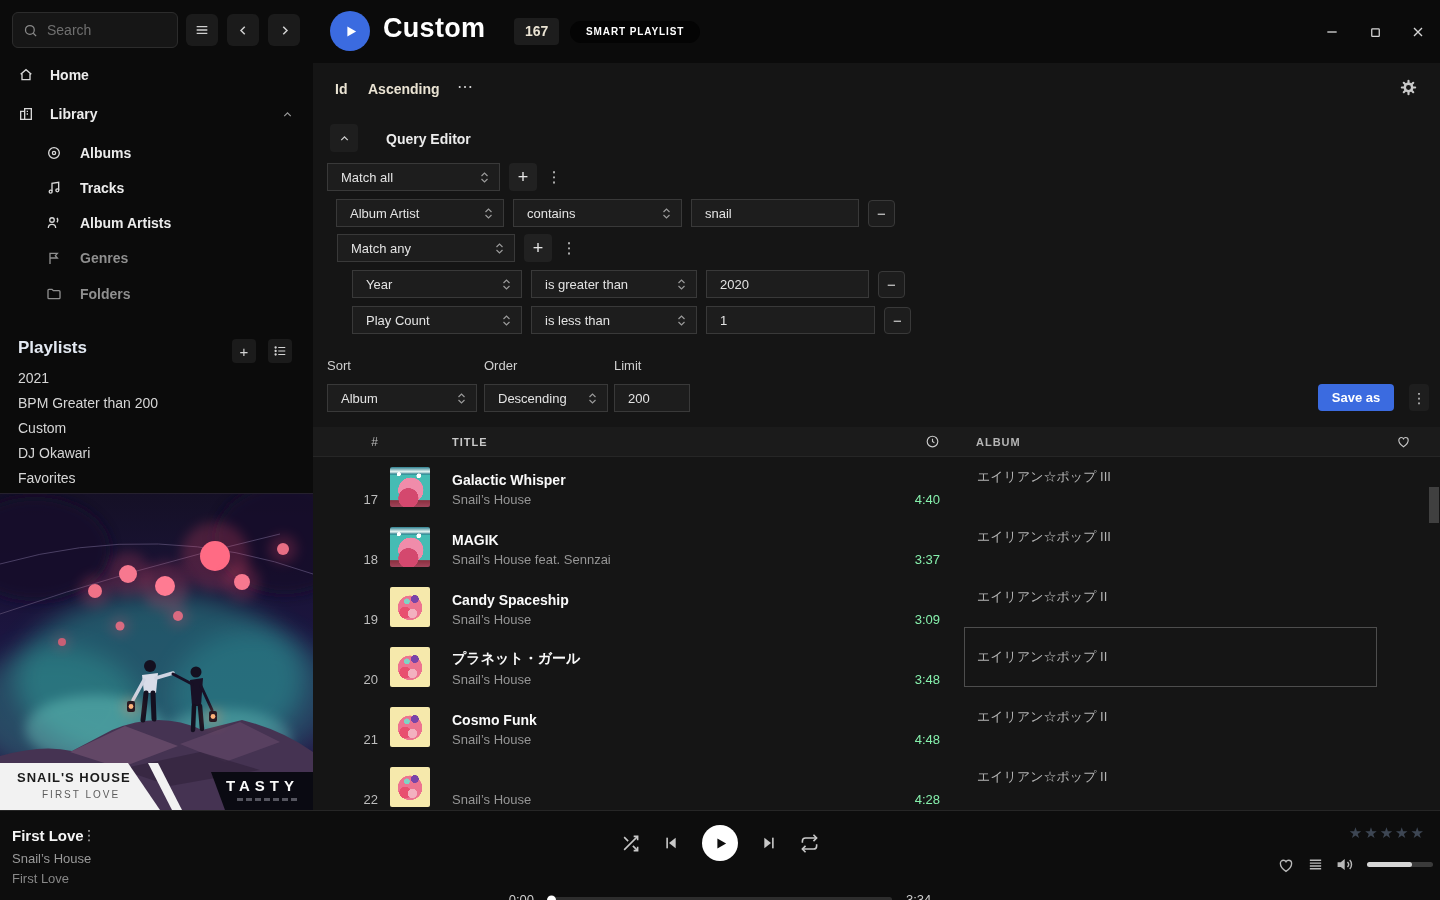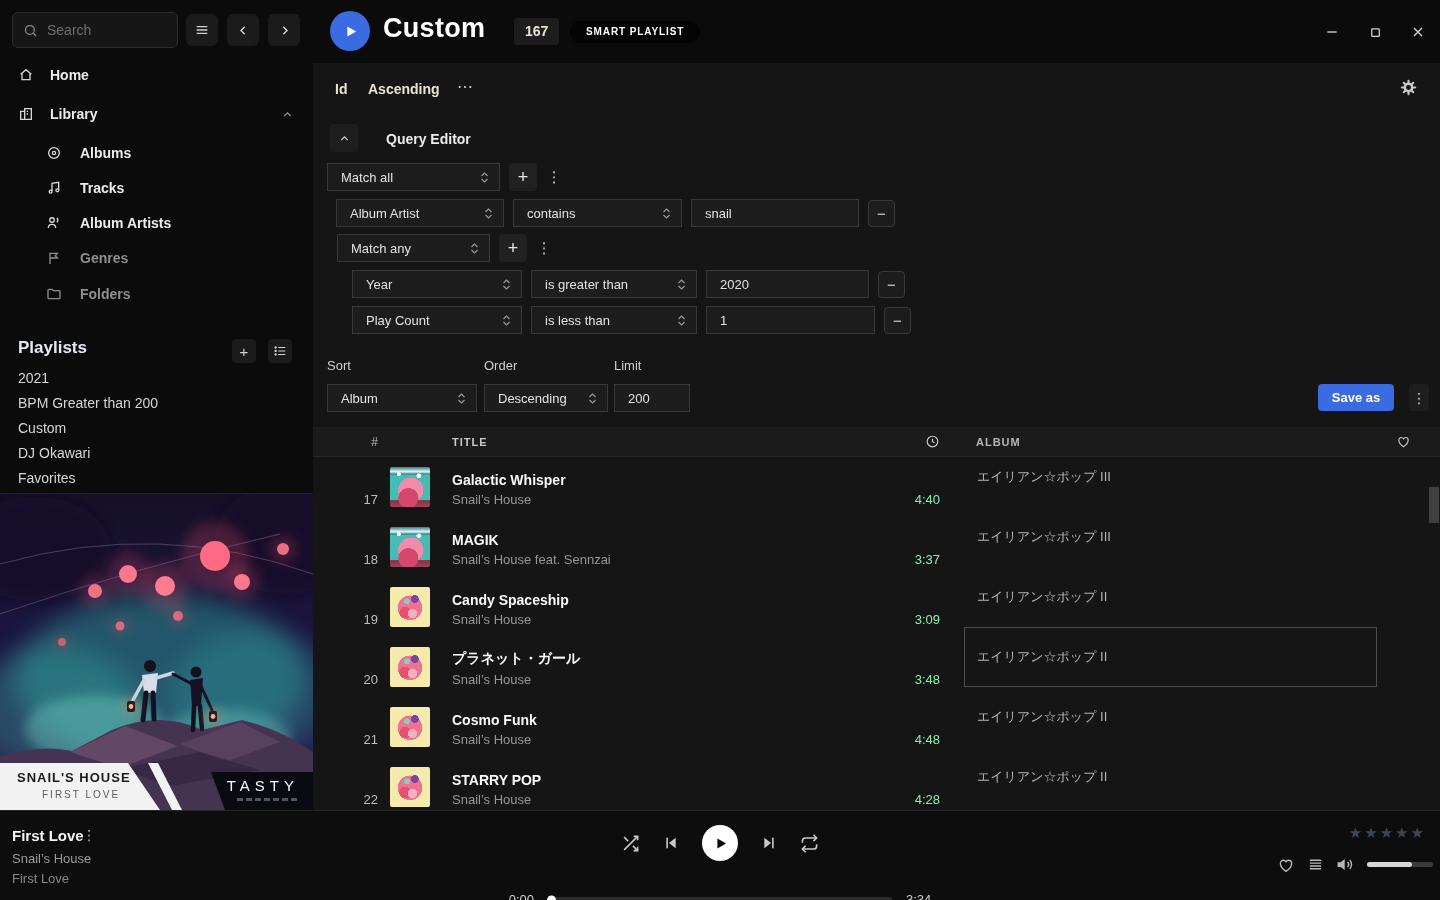--- a/index.html
+++ b/index.html
@@ -29,21 +29,21 @@
   .artwork { position:absolute; left:0; top:493px; width:313px; height:317px; overflow:hidden; border-top:1px solid #25202e; }
   .artwork svg.scene { position:absolute; left:0; top:0; }
   .banner-white { position:absolute; left:0; bottom:0; width:176px; height:47px; background:#f2f2f2;
     clip-path:polygon(0 0,128px 0,160px 47px,0 47px);padding-left:28px; }
   .banner-stripe { position:absolute; left:138px; bottom:0; width:46px; height:47px; background:#f2f2f2;
     clip-path:polygon(10px 0,20px 0,44px 47px,34px 47px); }
   .bw-artist { position:absolute; left:17px; top:7px; font-size:13px; font-weight:800; letter-spacing:1px; color:#1b1b1b; }
   .bw-album { position:absolute; left:42px; top:26px; font-size:10px; letter-spacing:2px; color:#5c5c5c; }
   .banner-dark { position:absolute; right:0; bottom:0; width:116px; height:38px; background:#0a0a12;
     clip-path:polygon(14px 0,116px 0,116px 38px,28px 38px); }
-  .bd-logo { position:absolute; right:14px; top:5px; font-size:15px; font-weight:400; letter-spacing:5px; color:#fafafa; }
+  .bd-logo { position:absolute; right:14px; top:5px; font-size:15px; font-weight:700; letter-spacing:5px; color:#fafafa; }
   .bd-marks { position:absolute; right:16px; top:26px; display:flex; gap:3px; }
   .bd-marks i { width:6px; height:3px; background:#55555f; }
 
   
   .topbar { position:absolute; left:313px; top:0; width:1127px; height:63px; background:#0b0b0b; z-index:2; }
   .play-big { position:absolute; left:17px; top:11px; width:40px; height:40px; border-radius:50%;
     background:#3b6be0; border:none; display:flex; align-items:center; justify-content:center; cursor:pointer; }
   .page-title { position:absolute; left:70px; top:13px; font-size:27px; font-weight:800; color:#fff; letter-spacing:.3px; }
   .count-badge { position:absolute; left:201px; top:18px; height:27px; padding:0 11px; background:#1d1d1d;
     border-radius:4px; font-size:14px; font-weight:600; color:#eae3d3; line-height:27px; }
@@ -410,21 +410,21 @@
             <path d="M2 6l4-4 4 4M2 10l4 4 4-4"></path>
           </svg>
       </div>
       <div class="inp" style="width:168px">
         <span>snail</span>
       </div>
       <button class="minus-btn">−</button>
     </div>
 
     <div class="qe-row" style="left:24px;top:171px">
-      <div class="sel" style="width:153px">
+      <div class="sel" style="width:178px">
         <span>Match any</span>
         <svg width="9" height="13" viewBox="0 0 12 16" fill="none" stroke="#9a9a9a" stroke-width="1.6">
             <path d="M2 6l4-4 4 4M2 10l4 4 4-4"></path>
           </svg>
       </div>
       <button class="sq-btn">+</button>
       <button class="dots-v">⋮</button>
     </div>
 
     <div class="qe-row" style="left:39px;top:207px">
@@ -571,21 +571,20 @@
           <div class="c-time">4:48</div>
           <div class="c-album">
               <span>エイリアン☆ポップ II</span>
             </div>
           <div class="c-heart"></div>
         </div>
         <div class="trow">
           <div class="c-idx">22</div>
           <div class="c-cover cover-b"></div>
           <div class="c-main">
-            <div class="t-title">STARRY POP</div>
             <div class="t-artist">Snail’s House</div>
           </div>
           <div class="c-time">4:28</div>
           <div class="c-album">
               <span>エイリアン☆ポップ II</span>
             </div>
           <div class="c-heart"></div>
         </div>
       </div>
     </div>

